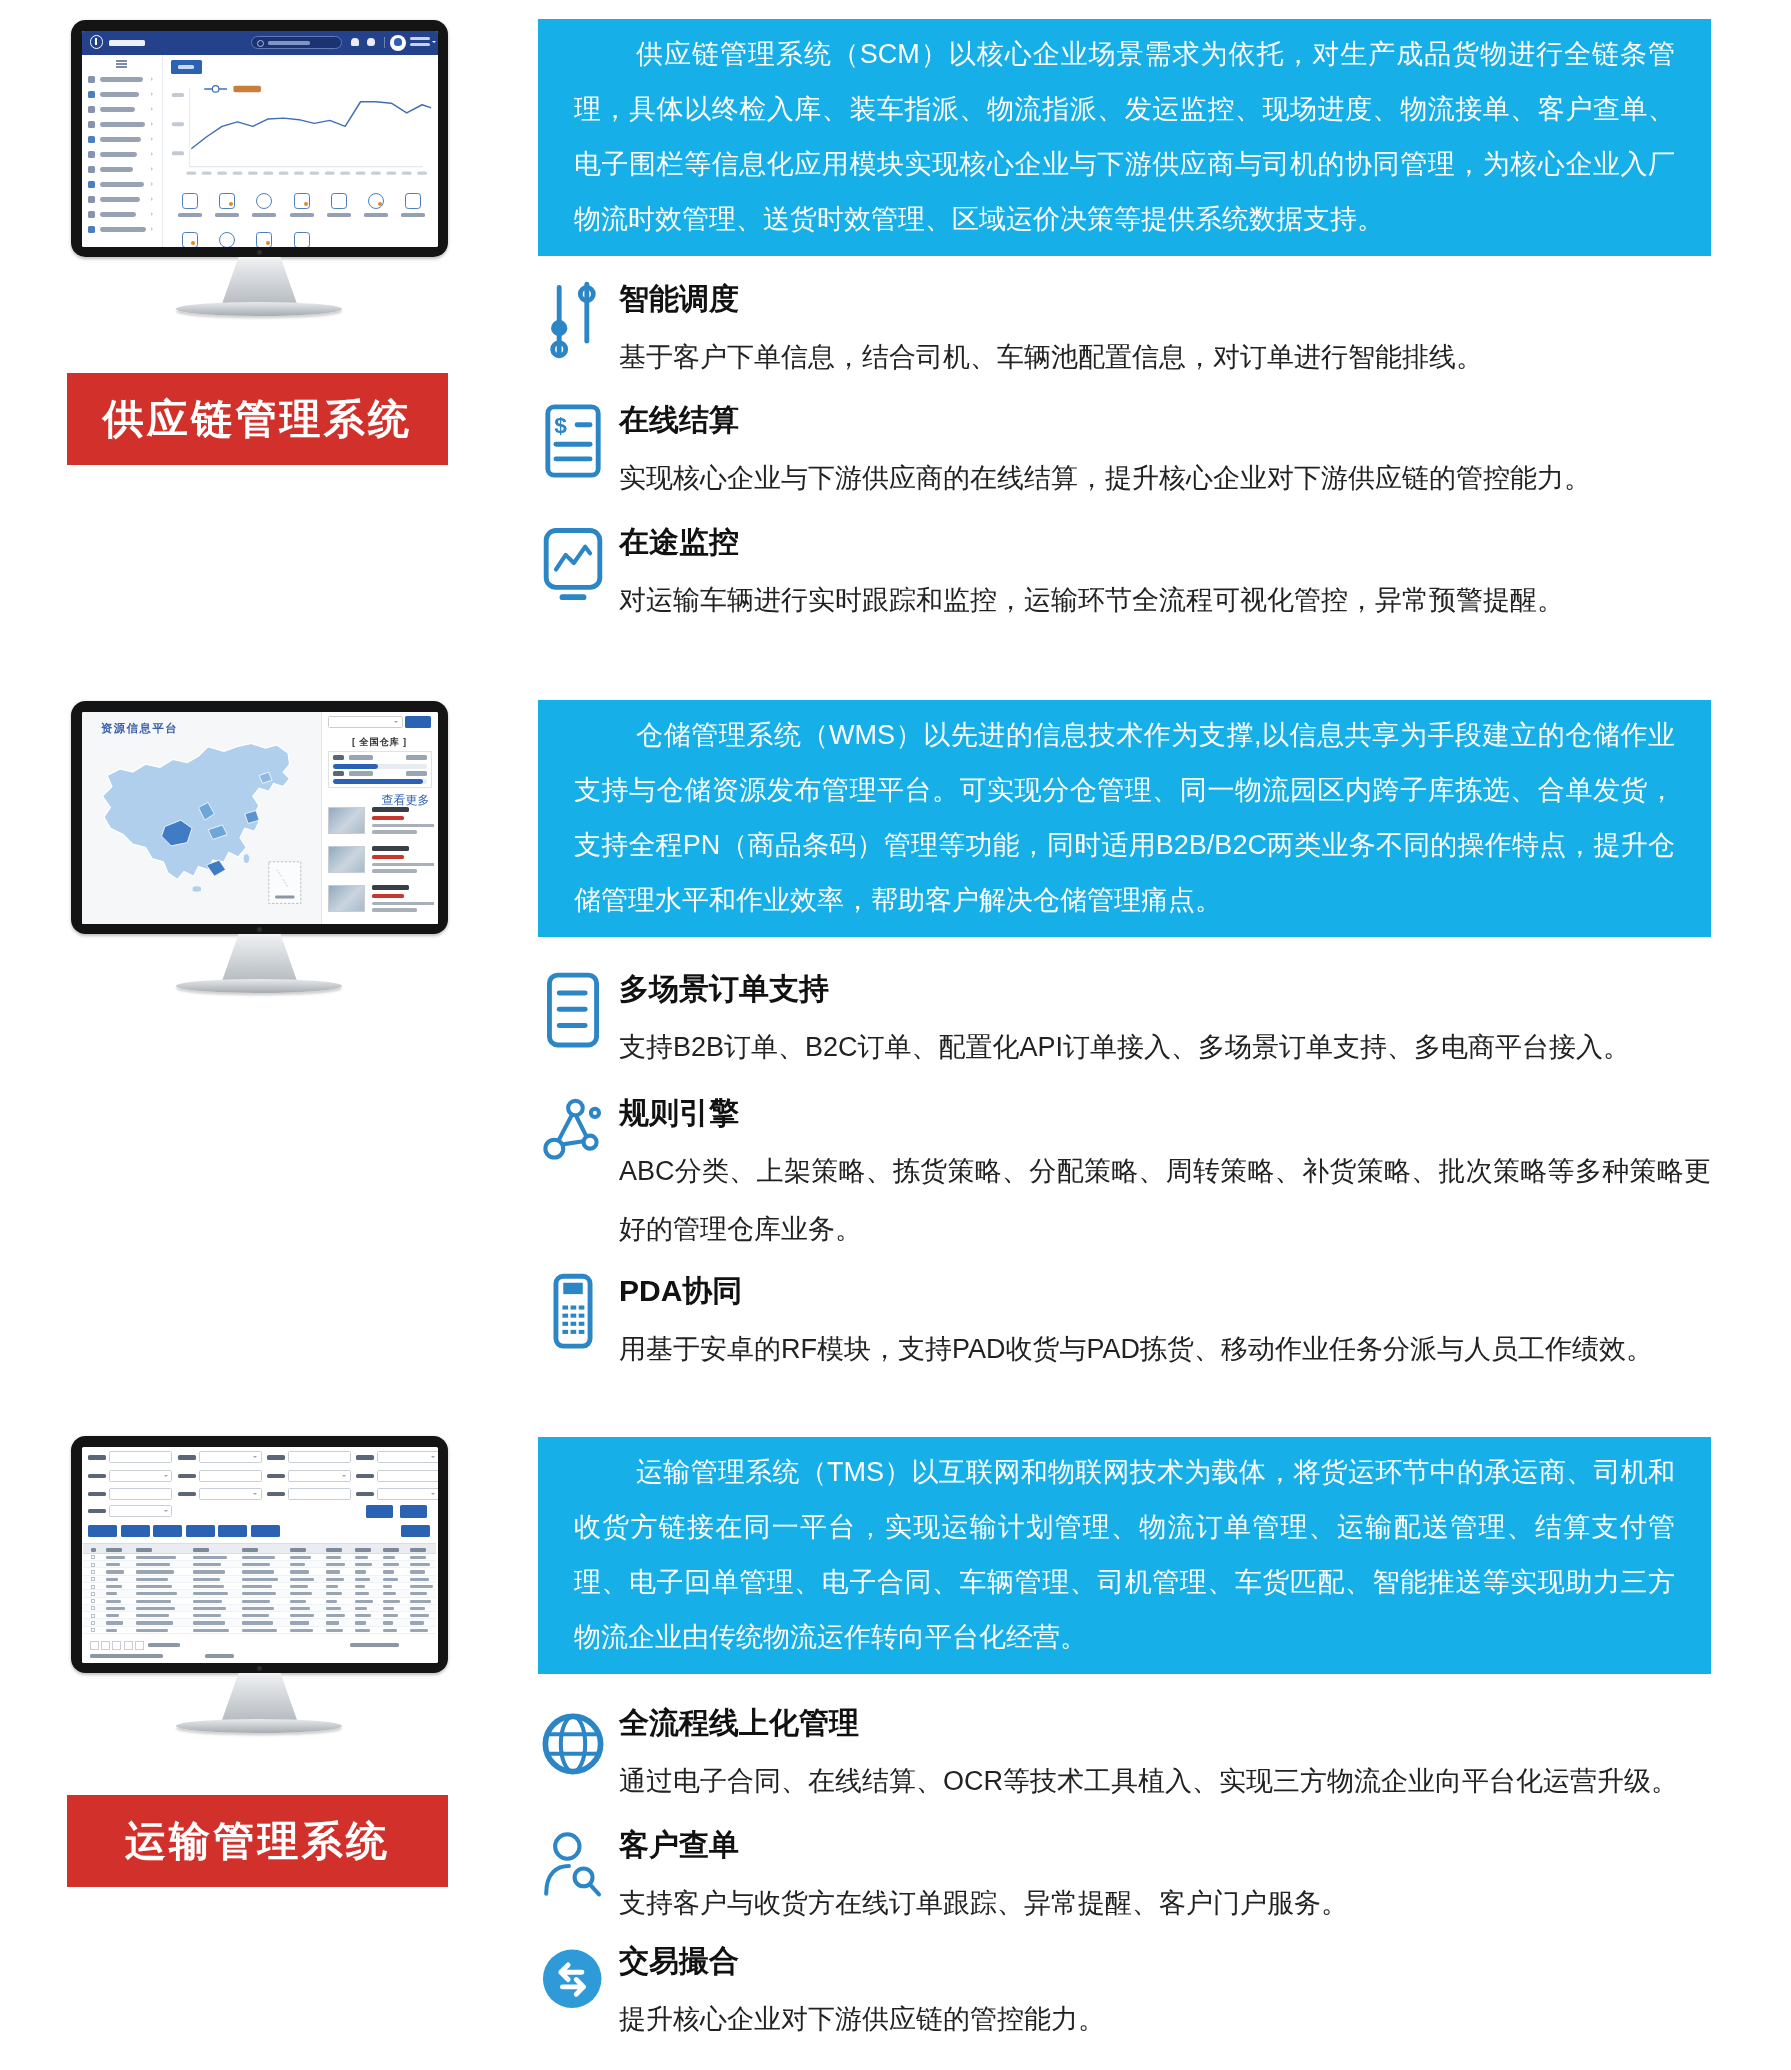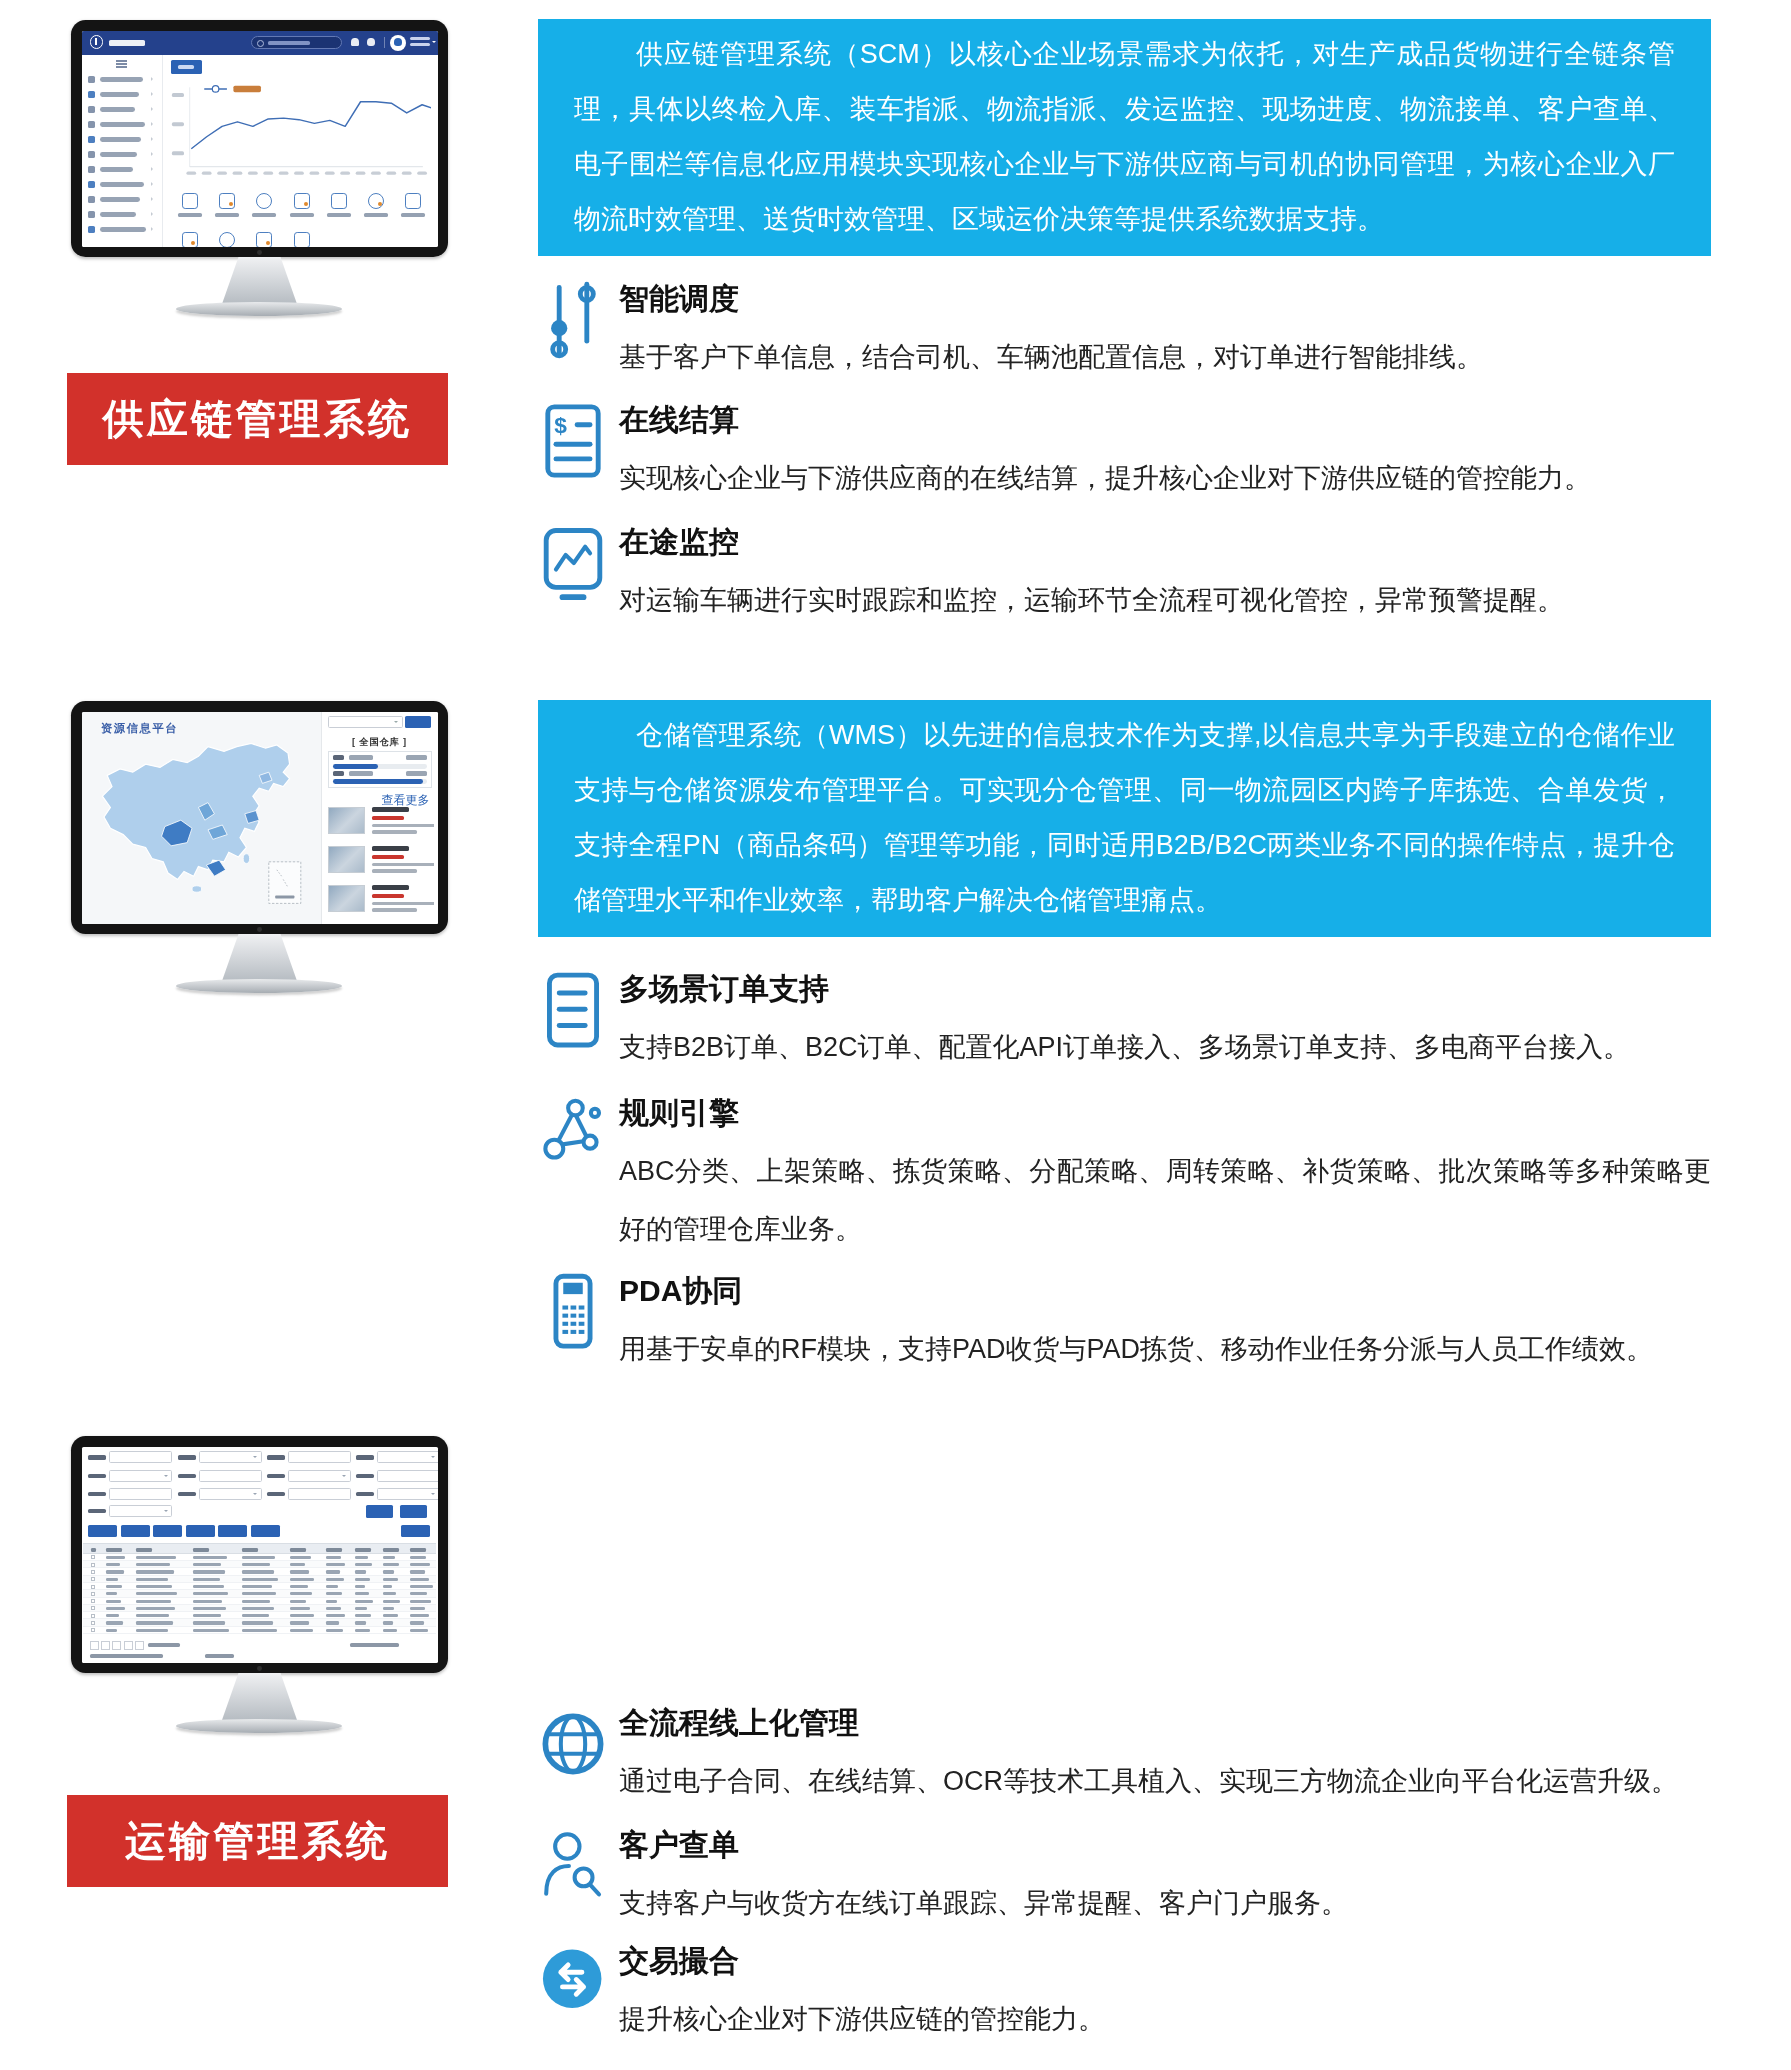--- a/index.html
+++ b/index.html
@@ -733,20 +733,23 @@
             <div class="pgbar" style="left: 6.5px; top: 13px; width: 73px; height: 4px;"></div>
           </div>
       </div>
     </div>
     <div class="neck"></div>
     <div class="mbase"></div>
   </div>
 
   <div class="banner">运输管理系统</div>
 
+  <div class="intro">
+      <p>运输管理系统（TMS）以互联网和物联网技术为载体，将货运环节中的承运商、司机和收货方链接在同一平台，实现运输计划管理、物流订单管理、运输配送管理、结算支付管理、电子回单管理、电子合同、车辆管理、司机管理、车货匹配、智能推送等实现助力三方物流企业由传统物流运作转向平台化经营。</p>
+    </div>
 
   <div class="feature" style="top:285px">
     <svg class="f-icon" viewBox="0 0 86 96">
       <circle cx="43" cy="48" r="34" fill="none" stroke="#2C85C5" stroke-width="7"></circle>
       <ellipse cx="43" cy="48" rx="15" ry="34" fill="none" stroke="#2C85C5" stroke-width="5"></ellipse>
       <line x1="12" y1="36" x2="74" y2="36" stroke="#2C85C5" stroke-width="5"></line>
       <line x1="12" y1="60" x2="74" y2="60" stroke="#2C85C5" stroke-width="5"></line>
     </svg>
     <div class="f-title">全流程线上化管理</div>
     <div class="f-desc">通过电子合同、在线结算、OCR等技术工具植入、实现三方物流企业向平台化运营升级。</div>

